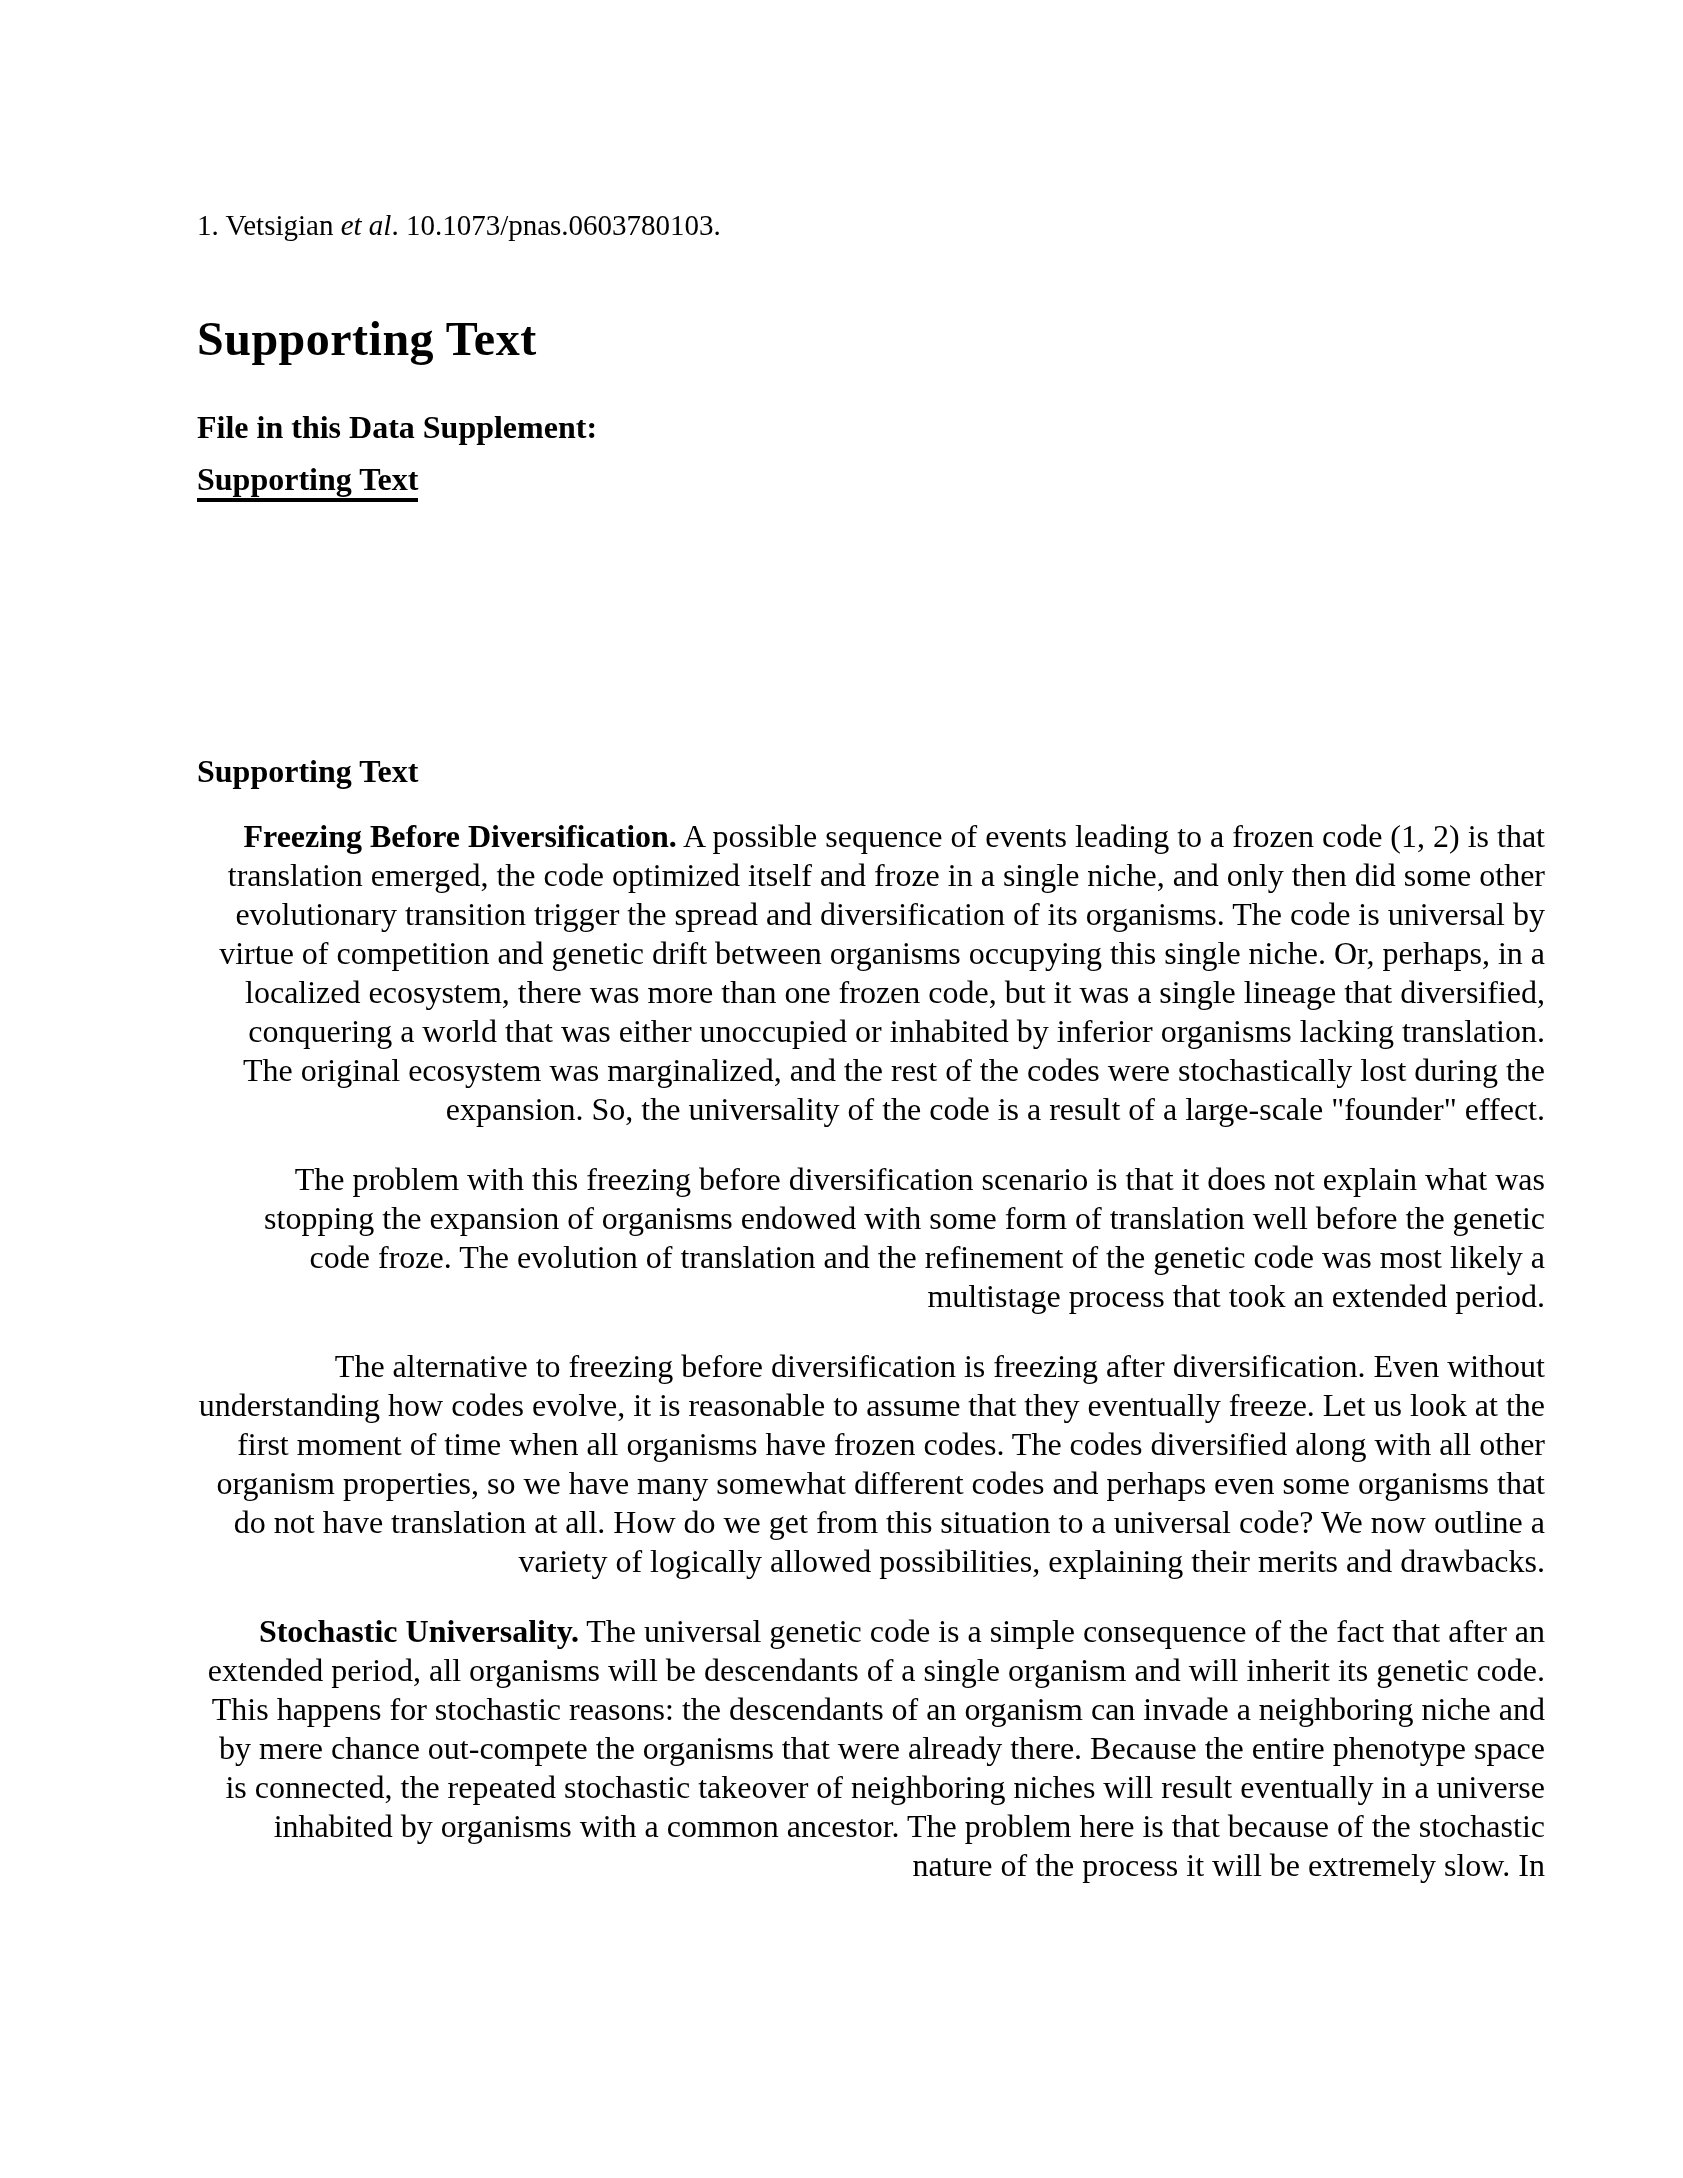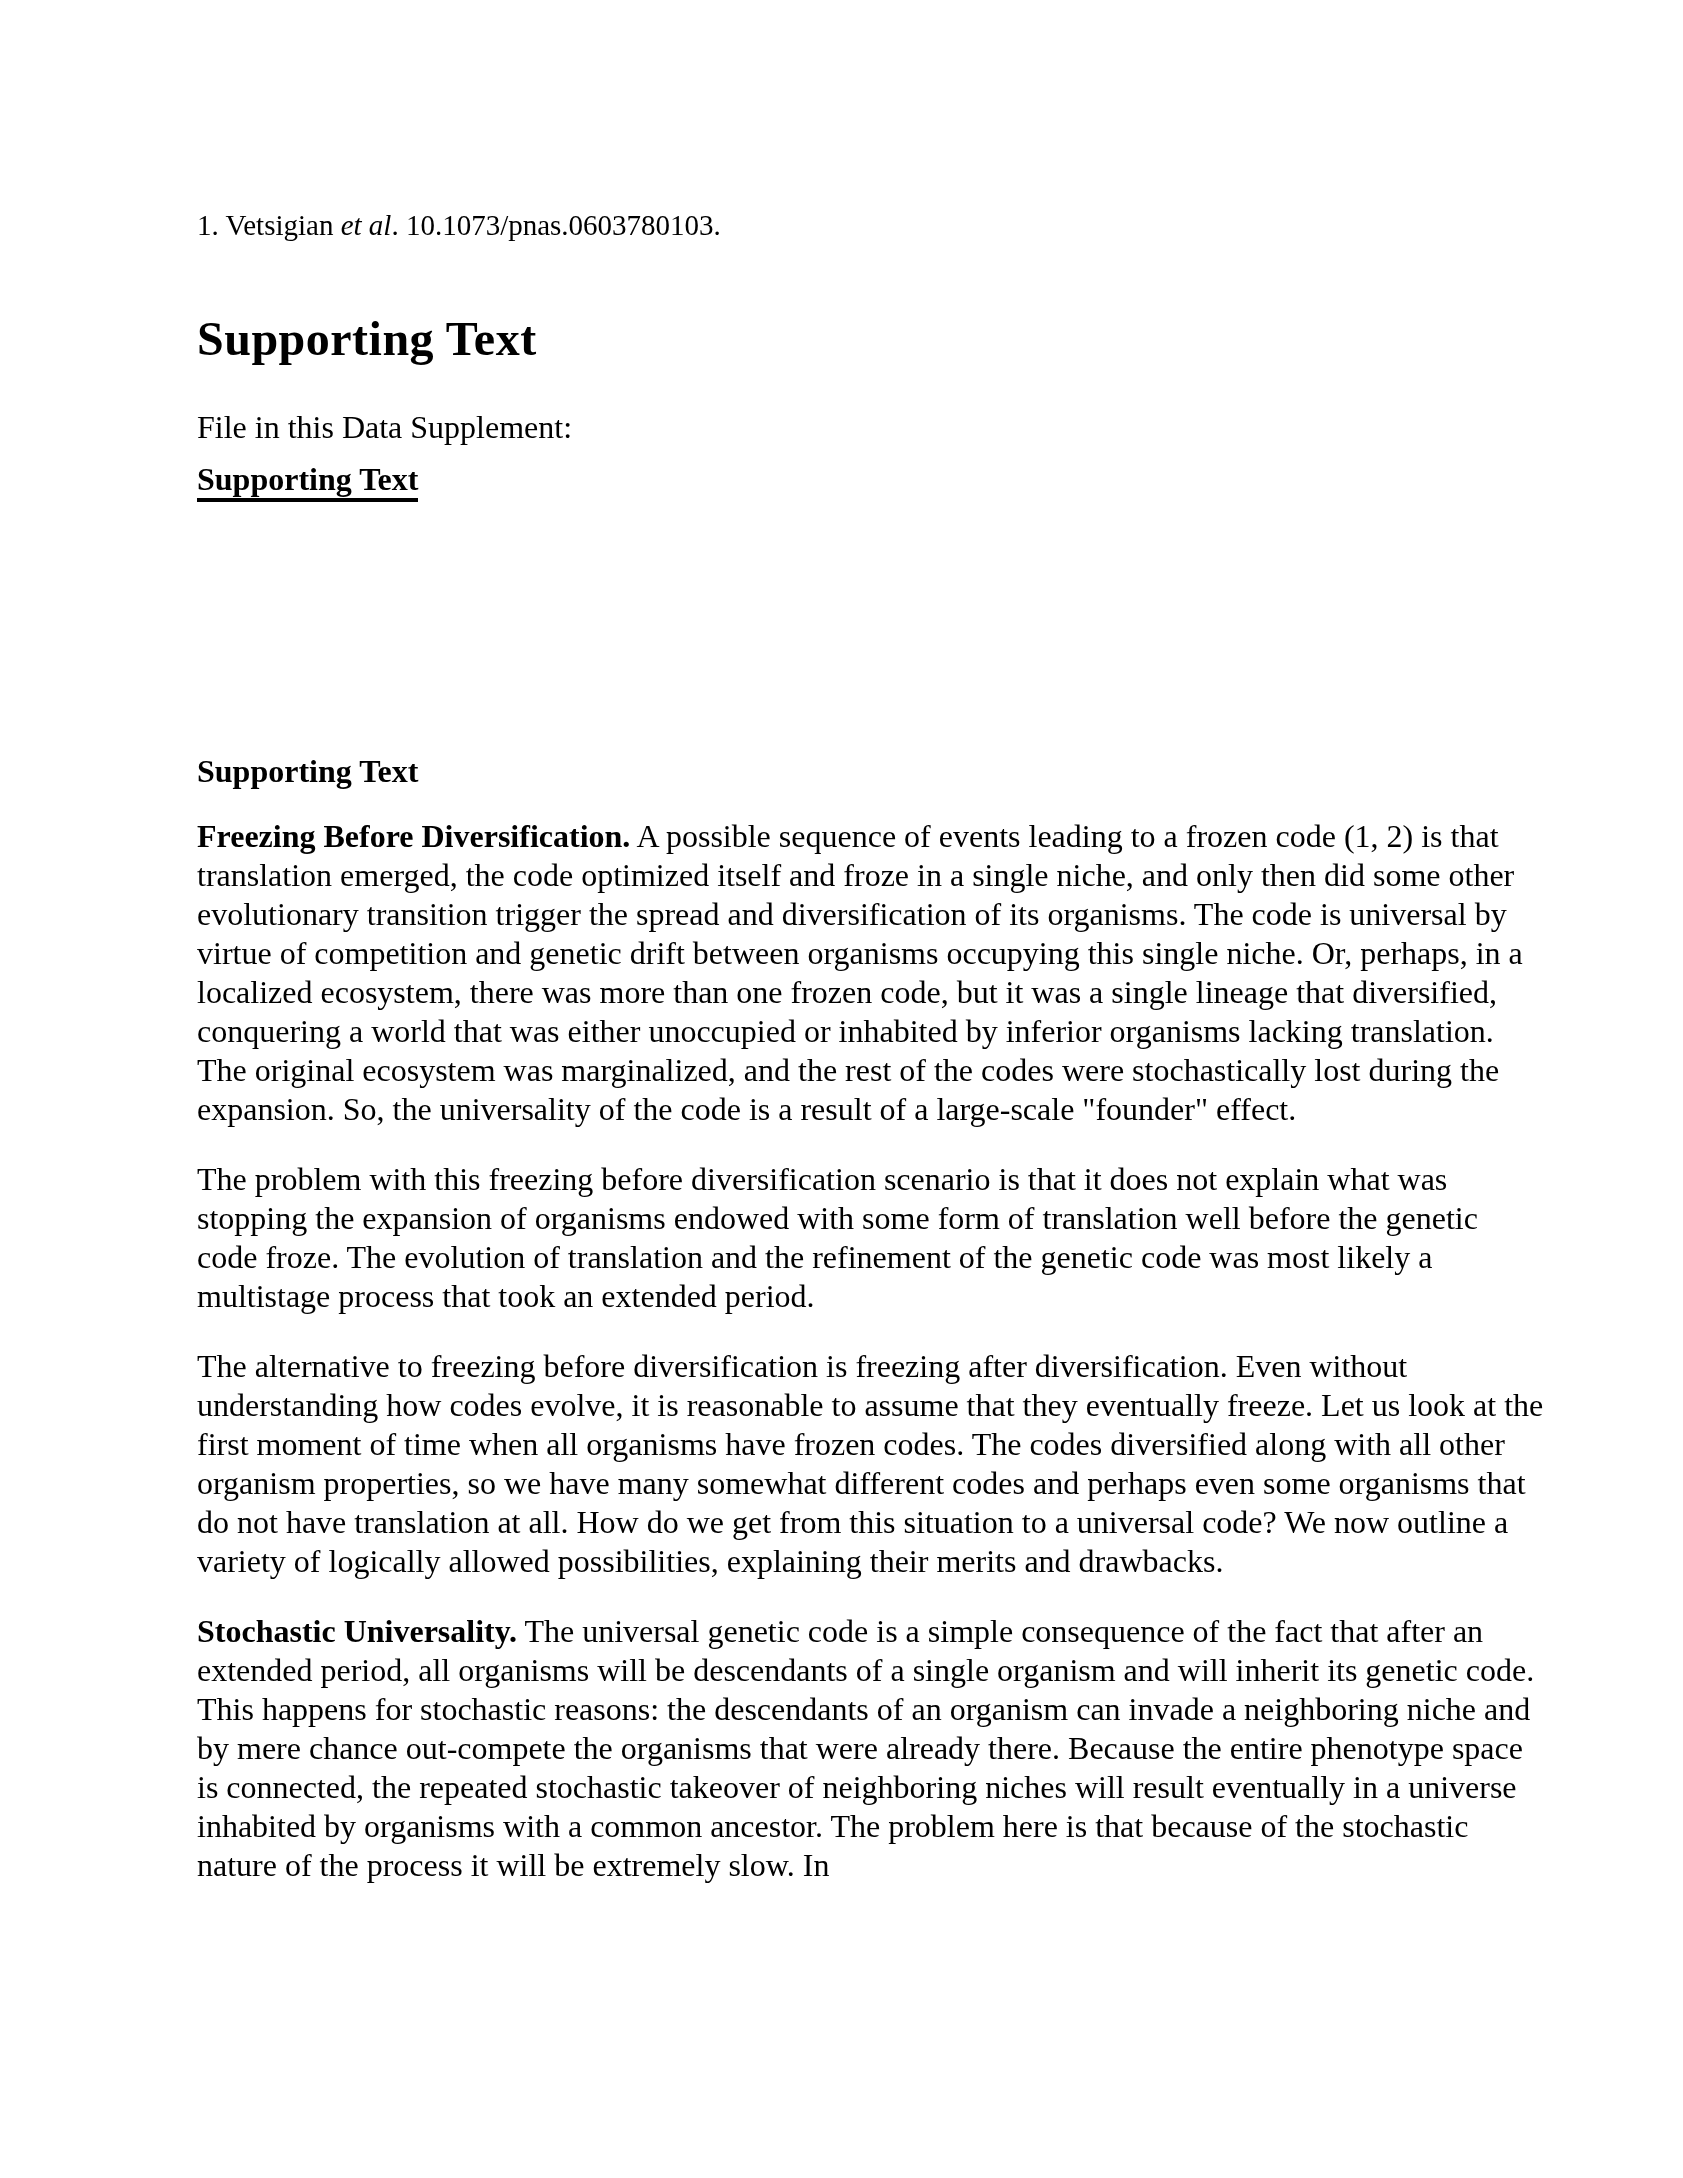--- a/index.html
+++ b/index.html
@@ -33,21 +33,21 @@
     margin: 66px 0 0 0;
     font-size: 48px;
     line-height: 55px;
     font-weight: bold;
     letter-spacing: 0.5px;
   }
   .supplement-label {
     margin: 42px 0 0 0;
     font-size: 32px;
     line-height: 39px;
-    font-weight: normal;
+    font-weight: bold;
   }
   .link-line {
     margin: 13px 0 0 0;
     font-size: 32px;
     line-height: 39px;
   }
   .doc-link {
     font-weight: bold;
     color: #000000;
     text-decoration: none;
@@ -58,21 +58,21 @@
   h2.section-heading {
     margin: 253px 0 0 0;
     font-size: 32px;
     line-height: 39px;
     font-weight: bold;
   }
   p.body-para {
     margin: 31px 0 0 0;
     font-size: 32px;
     line-height: 39px;
-    text-align: left;
+    text-align: right;
   }
   p.body-para.first { margin-top: 26px; }
   p.body-para b { font-weight: bold; }
 </style>
 </head>
 <body>
 
 <div class="page">
   <div class="content">
 

